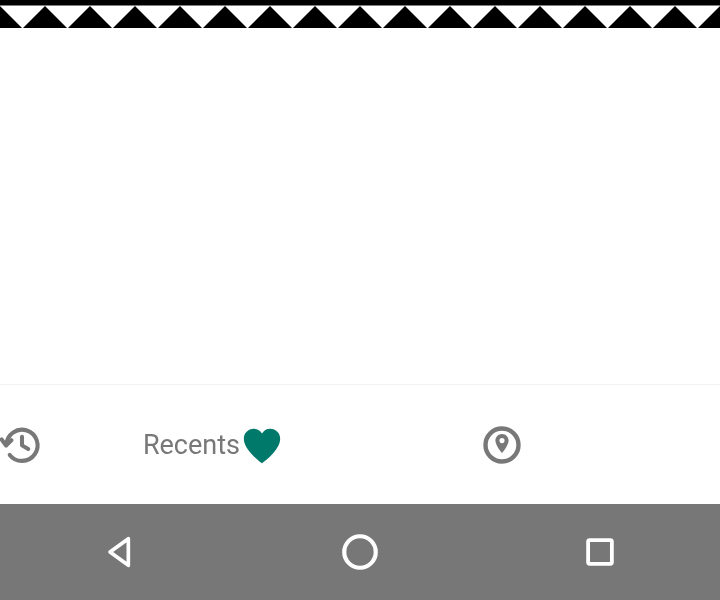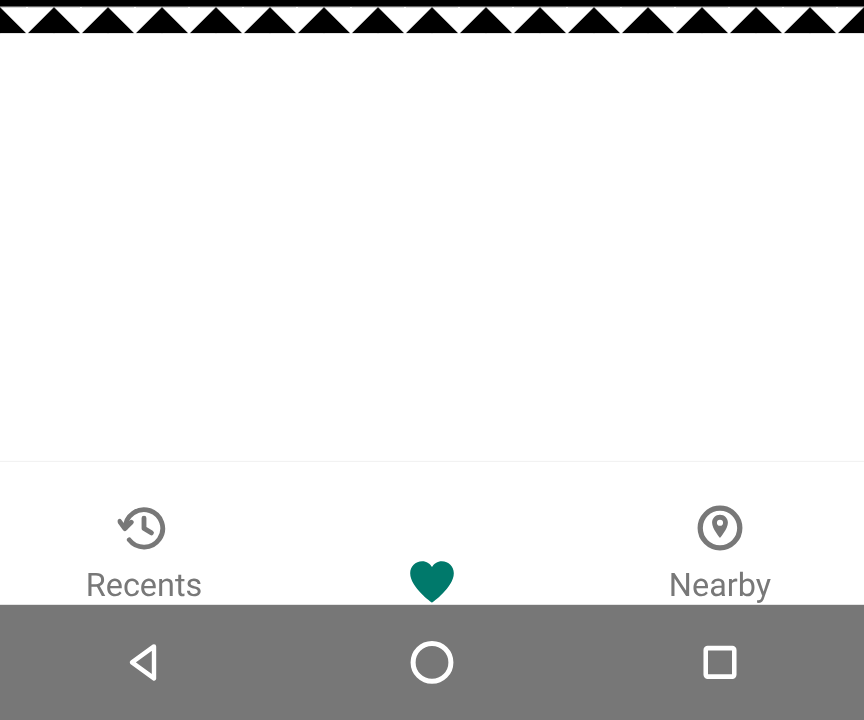--- a/index.html
+++ b/index.html
@@ -24,23 +24,23 @@
     .bottom-nav {
       height: 120px;
       width: 100%;
       background: #fff;
       border-top: 1px solid #f2f2f2;
       display: flex;
     }
     .nav-item {
       flex: 1;
       display: flex;
-      flex-direction: column;
+      flex-direction: row;
       align-items: center;
-      justify-content: flex-end;
+      justify-content: space-between;
       gap: 10px;
       cursor: pointer;
     }
     .nav-label { font-size: 27px; color: #787878; }
     .nav-item.active .nav-label { color: #00796b; }
     .nav-item .icon svg { display: block; }
     .nav-item .icon .fill-inactive { fill: #787878; }
     .nav-item .icon .stroke-inactive { stroke: #787878; }
     .nav-item.active .icon .fill-active { fill: #00796b; }
 
@@ -83,21 +83,20 @@
     </span>
   </div>
 
   <div class="nav-item">
     <span class="icon">
       <svg width="44" height="44" viewBox="0 0 24 24">
         <circle class="stroke-inactive" cx="12" cy="12" r="9" fill="none" stroke-width="2.4"></circle>
         <path class="fill-inactive" d="M12 6 C10 6 8.4 7.6 8.4 9.6 C8.4 12.3 12 16.5 12 16.5 C12 16.5 15.6 12.3 15.6 9.6 C15.6 7.6 14 6 12 6 Z M12 11 A1.4 1.4 0 1 1 12 8.2 A1.4 1.4 0 0 1 12 11 Z"></path>
       </svg>
     </span>
-    <span class="nav-label">Nearby</span>
   </div>
 
 </div>
 
 <div class="sys-nav">
 
   <div class="sys-btn">
     <svg width="40" height="40" viewBox="0 0 24 24">
       <path fill="none" stroke="#ffffff" stroke-width="2.2" stroke-linejoin="round" stroke-linecap="round" d="M17 4 L6 12 L17 20 Z"></path>
     </svg>

